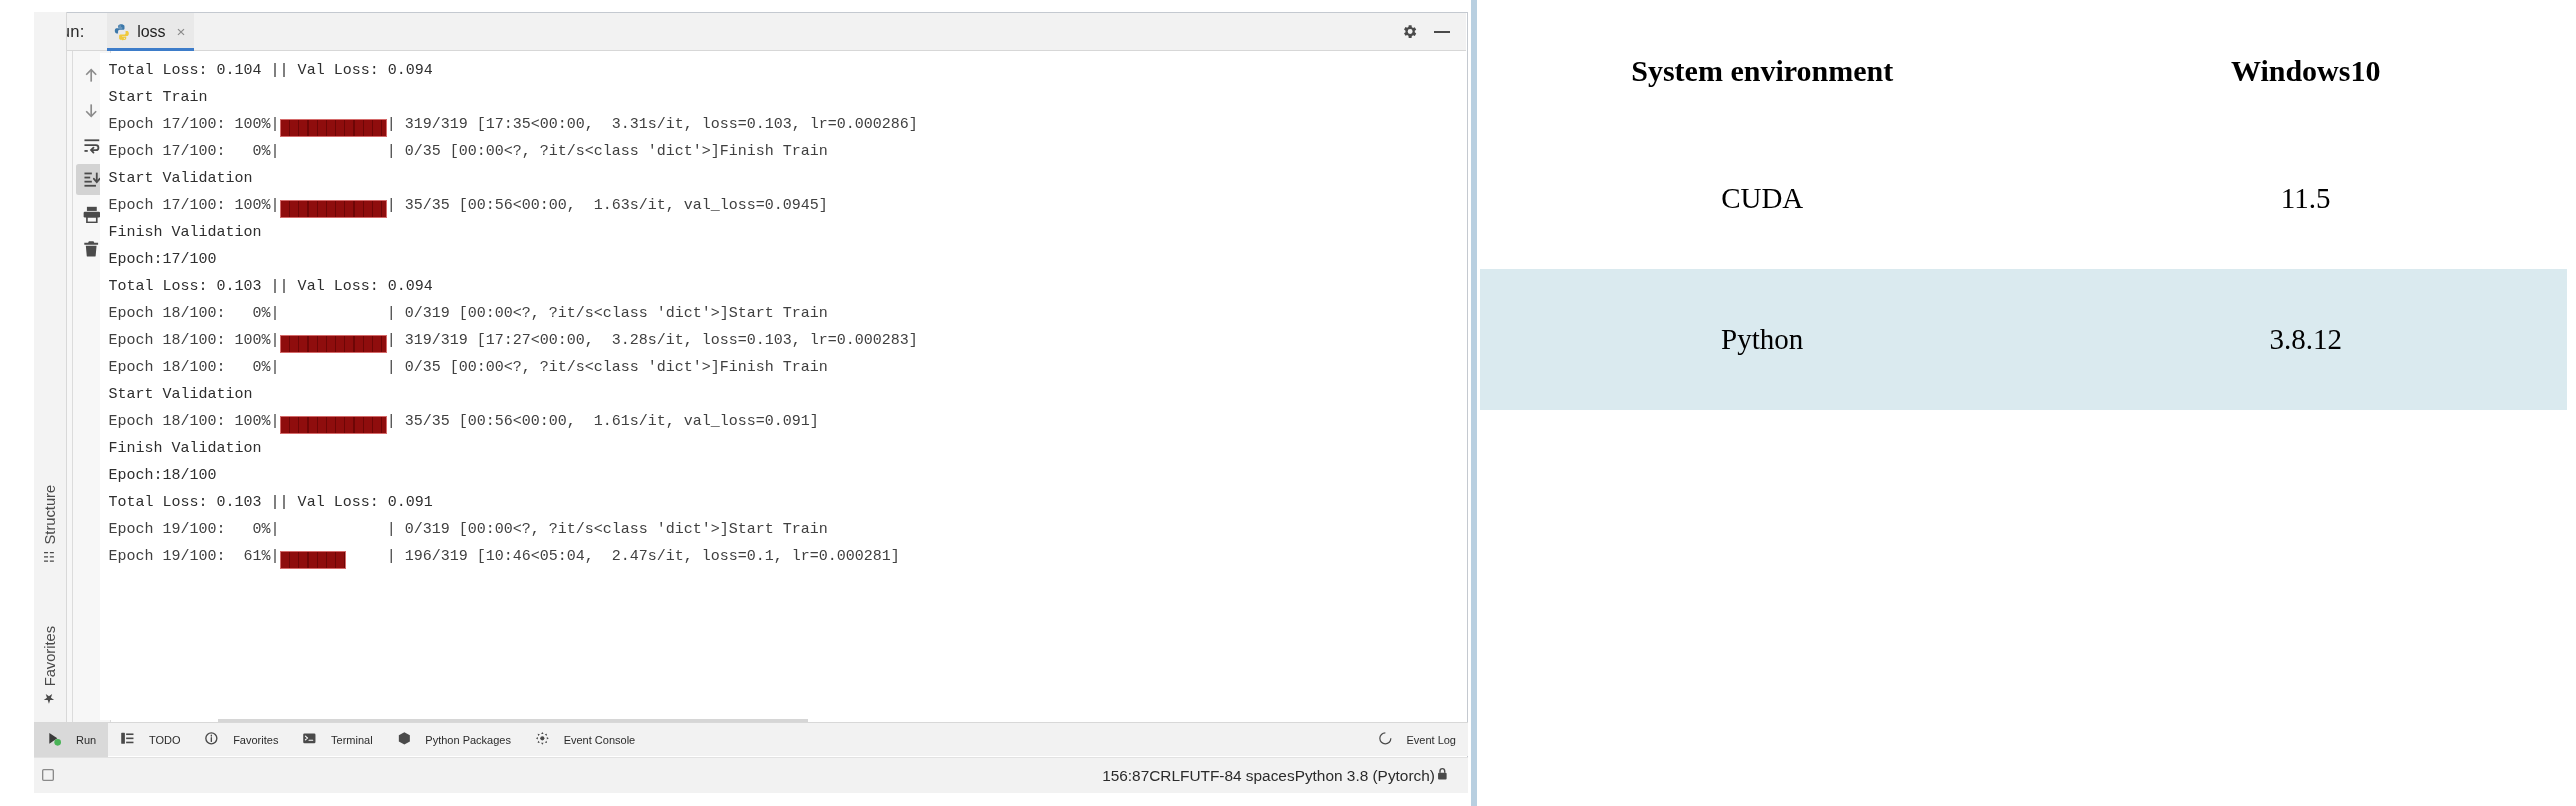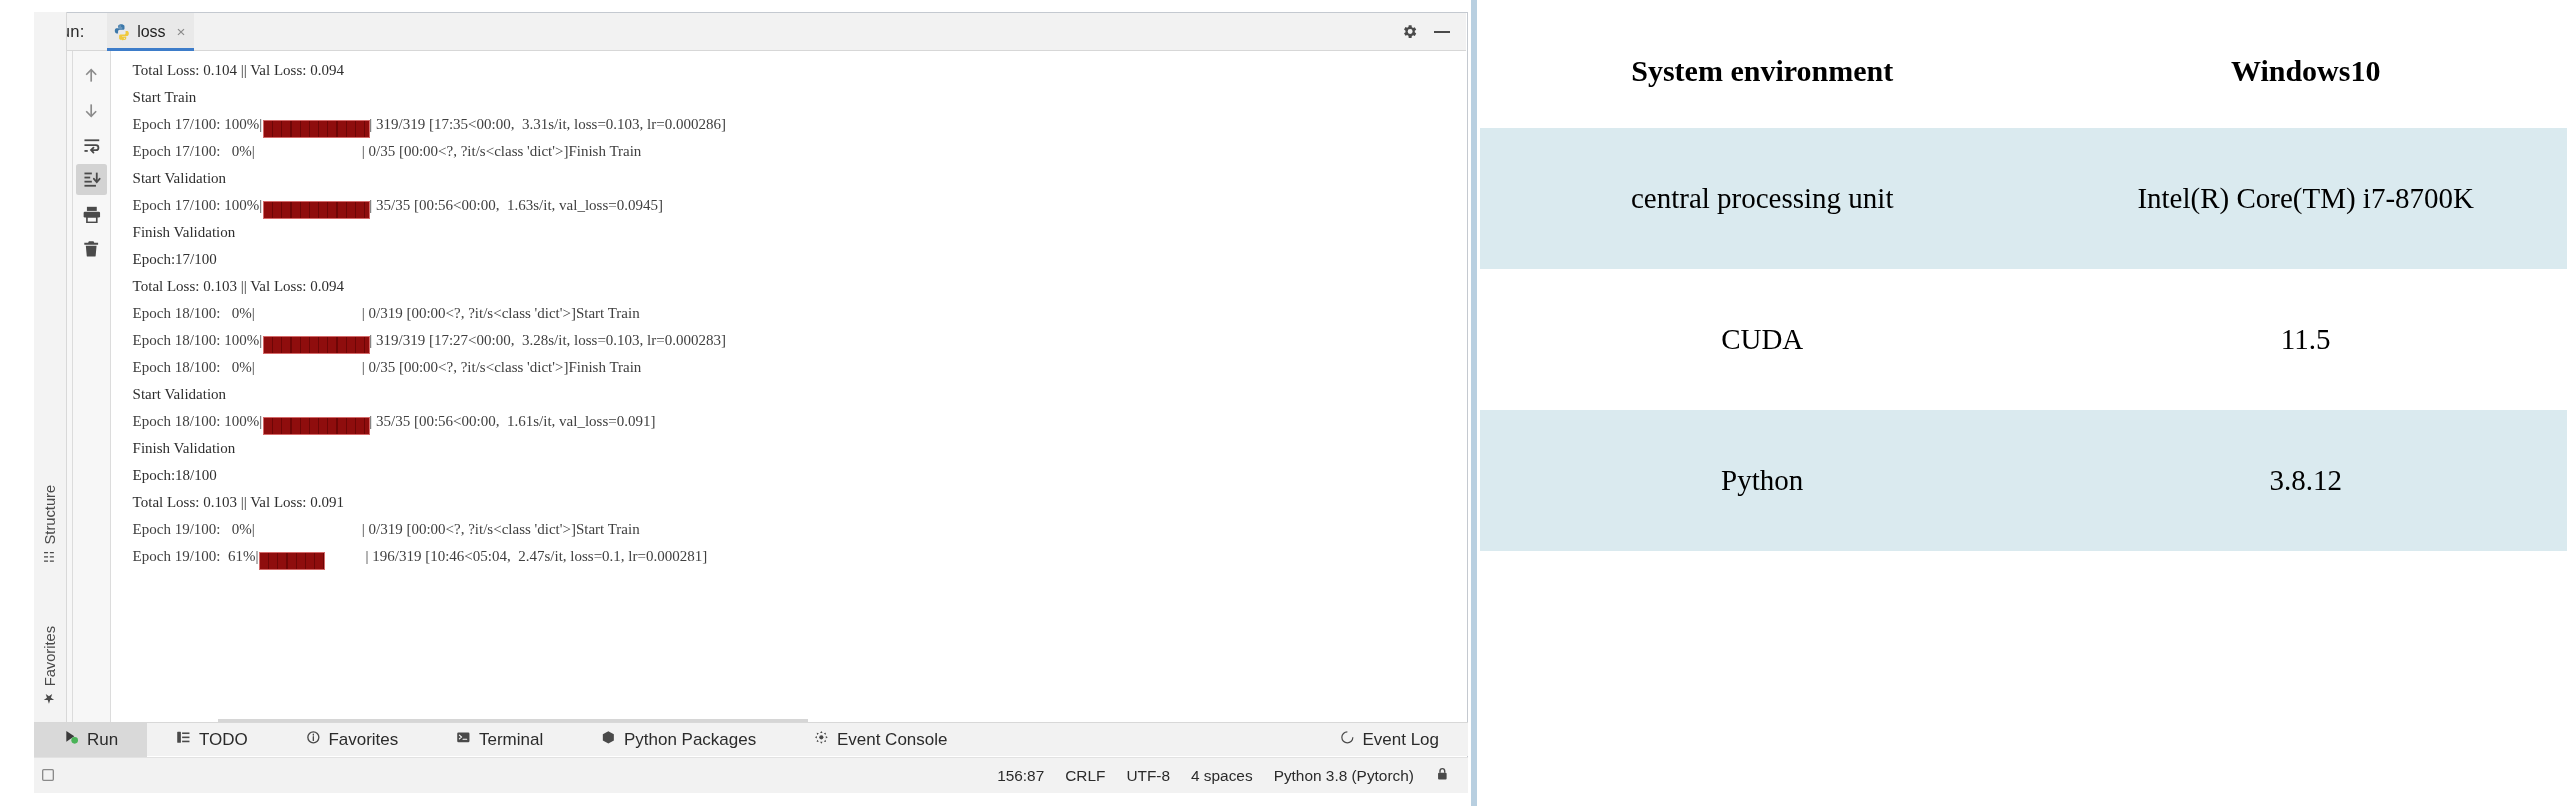--- a/index.html
+++ b/index.html
@@ -93,25 +93,25 @@
   }
   .tbtn.sel { background: #d3d3d3; border-radius: 2.5px; }
   .tbtn svg { display: block; }
   .tsep {
     width: 22px; height: 0.6px; background: #d0d0d0; margin: 2.5px 0;
   }
 
   
   #console {
     position: absolute;
-    left: 90px; top: 41px;
+    left: 66px; top: 41px;
     width: 1353px; height: 667px;
     background: #ffffff;
     overflow: hidden;
-    font-family: Liberation Serif, serif;
+    font-family: Liberation Mono, monospace;
     font-size: 15px;
     line-height: 27px;
     padding: 3.7px 0 0 8.6px;
     white-space: pre;
   }
   .cline { height: 27px; display: flex; align-items: center; white-space: pre; }
   .c-dark { color: #2e2e2e; }
   .c-red  { color: #404040; }
   .bar {
     display: inline-block;
@@ -164,42 +164,42 @@
   
   #bottombar {
     position: absolute;
     left: 34px; top: 722px;
     width: 1434px; height: 34px;
     background: #f2f2f2;
     border-top: 0.6px solid #d8d8d8;
     display: flex; align-items: center;
   }
   .bb-item {
-    display: flex; align-items: center; gap: 8px;
-    padding: 0 29px;
+    display: flex; align-items: center; gap: 14px;
+    padding: 0 12px;
     height: 34px;
-    font-size: 17px; color: #2b2b2b;
+    font-size: 11px; color: #2b2b2b;
     white-space: nowrap;
   }
   .bb-item.active { background: #d9d9d9; }
   .bb-right { margin-left: auto; display: flex; align-items: center; }
 
   
   #statusbar {
     position: absolute;
     left: 34px; top: 757px;
     width: 1434px; height: 36px;
     background: #f2f2f2;
     display: flex; align-items: center;
     border-top: 0.6px solid #e2e2e2;
   }
   .sb-left { margin-left: 6.1px; display: flex; align-items: center; }
   .sb-right {
     margin-left: auto; display: flex; align-items: center;
-    gap: 21px; padding-right: 18.4px;
+    padding-right: 18.4px;
     font-size: 15.4px; color: #2b2b2b; white-space: nowrap;
   }
 
   
   #spec {
     position: absolute;
     left: 1471px; top: 0px;
     width: 1105px; height: 807px;
     background: #ffffff;
     border-radius: 18px;
@@ -461,24 +461,20 @@
           <col class="c-key">
           <col class="c-val">
         </colgroup>
       <thead>
         <tr class="hdr">
           <th>System environment</th>
           <th>Windows10</th>
         </tr>
       </thead>
       <tbody id="spec-body">
-          <tr class="body-row shade">
-            <td>central processing unit</td>
-            <td>Intel(R)  Core(TM) i7-8700K</td>
-          </tr>
           <tr class="body-row">
             <td>CUDA</td>
             <td>11.5</td>
           </tr>
           <tr class="body-row shade last">
             <td>Python</td>
             <td>3.8.12</td>
           </tr>
         </tbody>
     </table>

